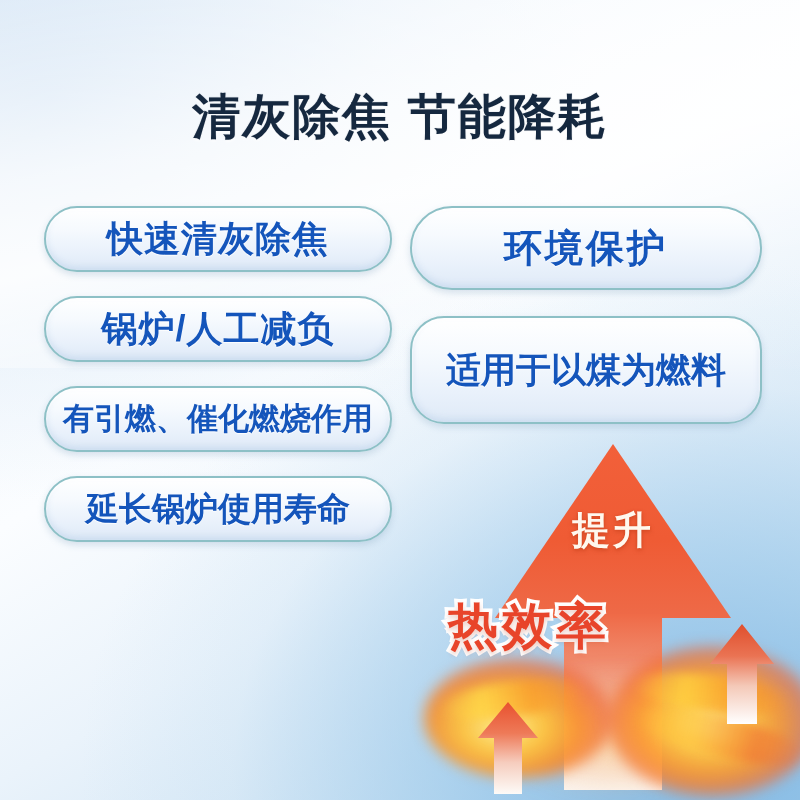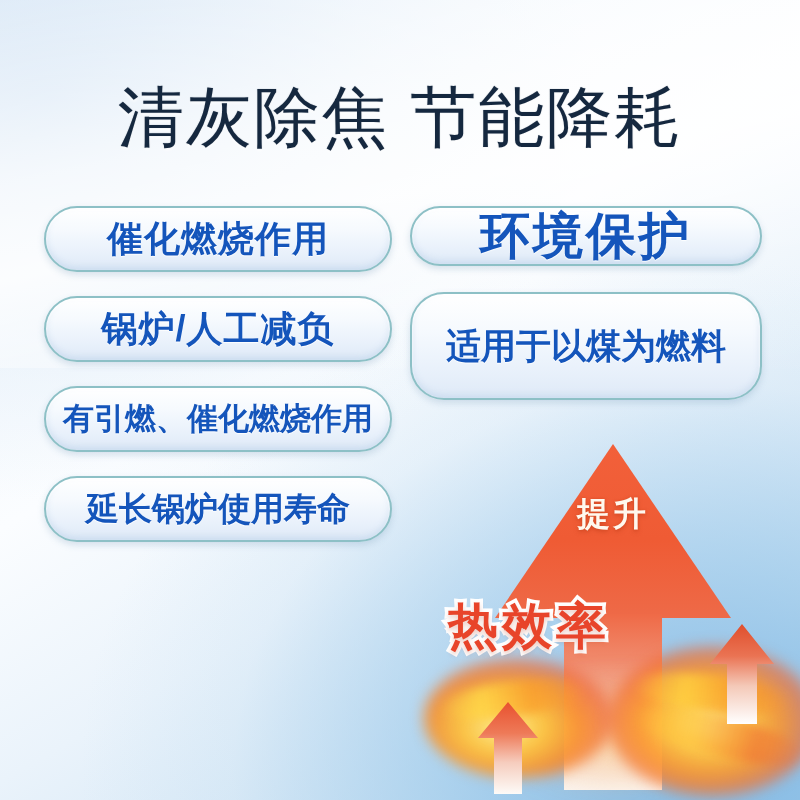--- a/index.html
+++ b/index.html
@@ -35,23 +35,23 @@
     pointer-events: none;
   }
 
   
   .title {
     position: absolute;
     top: 76px;
     left: 0;
     width: 800px;
     text-align: center;
-    font-size: 66px;
+    font-size: 48px;
     line-height: 82px;
-    font-weight: normal;
+    font-weight: bold;
     letter-spacing: 2px;
     color: #15283f;
     text-shadow: 0 2px 3px rgba(255,255,255,0.85), 0 0 1px rgba(21,40,63,0.5);
     white-space: nowrap;
   }
 
   
   .col-left {
     position: absolute;
     left: 44px;
@@ -93,23 +93,23 @@
   .col-left .pill {
     height: 66px;
     margin-bottom: 24px;
     font-size: 36px;
     line-height: 40px;
   }
   .col-left .pill.p3 { font-size: 31px; letter-spacing: 0px; }
   .col-left .pill.p5 { font-size: 33px; letter-spacing: 0px; align-items: center; }
 
   .col-right .pill.r1 {
-    height: 60px;
+    height: 84px;
     margin-bottom: 26px;
-    font-size: 50px;
+    font-size: 38px;
     line-height: 42px;
     letter-spacing: 3px;
   }
   .col-right .pill.r2 {
     height: 108px;
     border-radius: 34px;
     font-size: 35px;
     line-height: 44px;
     letter-spacing: 0px;
     padding: 0 14px;
@@ -182,22 +182,22 @@
     position: absolute;
     width: 250px;
     left: 68px;
     text-align: center;
     color: #fff8ee;
     font-weight: bold;
     text-shadow: 0 2px 4px rgba(190,60,24,0.55), 0 0 2px rgba(200,70,30,0.5);
     pointer-events: none;
   }
   #label-tisheng {
-    top: 62px;
-    font-size: 33px;
+    top: 75px;
+    font-size: 38px;
     letter-spacing: 3px;
     text-align: center;
   }
   #label-percent {
     top: 100px;
     font-size: 53px;
     letter-spacing: 0px;
     line-height: 58px;
   }
 
@@ -223,21 +223,21 @@
 
 <div id="poster">
 
   <div id="sheen"></div>
 
   <div class="title">清灰除焦 节能降耗</div>
 
   <div class="col-left">
 
     <div class="pill p1">
-      <span class="pill-inner">催化燃烧作用</span>
+      <span class="pill-inner">快速清灰除焦</span>
     </div>
 
 
     <div class="pill p4">
       <span class="pill-inner">锅炉/人工减负</span>
     </div>
 
     <div class="pill p3">
       <span class="pill-inner">有引燃、催化燃烧作用</span>
     </div>

